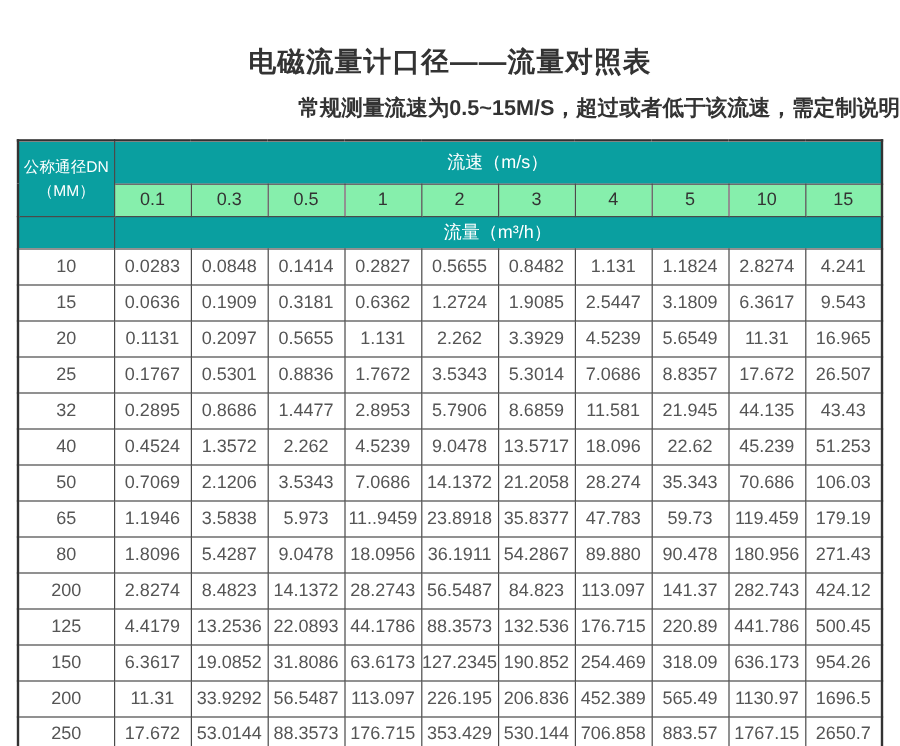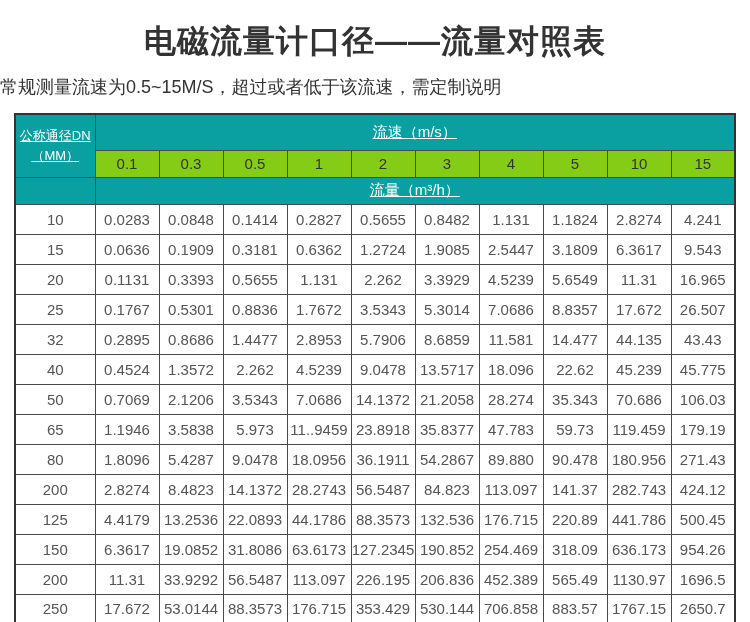--- a/index.html
+++ b/index.html
@@ -11,32 +11,32 @@
   }
   *{box-sizing:border-box;}
   html,body{margin:0;padding:0;}
   body{
     width:750px;height:622px;
     background:#ffffff;
     font-family:"Liberation Sans","DejaVu Sans",sans-serif;
     overflow:hidden;
   }
   .page-title{
-    margin:20px 0 0 0;
+    margin:36px 0 0 0;
     text-align:center;
-    font-size:32px;
+    font-size:23px;
     font-weight:bold;
     color:var(--heading-text);
     letter-spacing:1px;
   }
   .page-subtitle{
     margin:11px 0 0 0;
-    text-align:left;
+    text-align:right;
     font-size:18px;
-    font-weight:normal;
+    font-weight:bold;
     color:var(--heading-text);
   }
   table.flow-table{
     width:722px;
     margin:14px auto 0 auto;
     border-collapse:collapse;
     table-layout:fixed;
     border:2px solid var(--border-dark);
   }
   .flow-table th,.flow-table td{
@@ -46,32 +46,31 @@
     padding:0;
     font-weight:normal;
     overflow:hidden;
     white-space:nowrap;
   }
   col.dn-col{width:80px;}
   .teal-cell{
     background:var(--teal);
     color:#ffffff;
     font-size:15px;
-    text-decoration:underline;
   }
   .corner-cell{
     font-size:13px;
     line-height:1.55;
   }
   .corner-cell .line{display:block;}
   tr.group-row{height:36px;}
   tr.vel-row{height:27px;}
   tr.flow-label-row{height:27px;}
   .vel-row th{
-    background:#84cc16;
+    background:#86efac;
     color:#333333;
     font-size:15px;
   }
   tbody.data-body tr{height:30px;}
   tbody.data-body th,
   tbody.data-body td{
     background:#ffffff;
     color:var(--data-text);
     font-size:15px;
   }
@@ -144,21 +143,21 @@
         <td>1.2724</td>
         <td>1.9085</td>
         <td>2.5447</td>
         <td>3.1809</td>
         <td>6.3617</td>
         <td>9.543</td>
       </tr>
       <tr>
         <th>20</th>
         <td>0.1131</td>
-        <td>0.3393</td>
+        <td>0.2097</td>
         <td>0.5655</td>
         <td>1.131</td>
         <td>2.262</td>
         <td>3.3929</td>
         <td>4.5239</td>
         <td>5.6549</td>
         <td>11.31</td>
         <td>16.965</td>
       </tr>
       <tr>
@@ -176,36 +175,36 @@
       </tr>
       <tr>
         <th>32</th>
         <td>0.2895</td>
         <td>0.8686</td>
         <td>1.4477</td>
         <td>2.8953</td>
         <td>5.7906</td>
         <td>8.6859</td>
         <td>11.581</td>
-        <td>14.477</td>
+        <td>21.945</td>
         <td>44.135</td>
         <td>43.43</td>
       </tr>
       <tr>
         <th>40</th>
         <td>0.4524</td>
         <td>1.3572</td>
         <td>2.262</td>
         <td>4.5239</td>
         <td>9.0478</td>
         <td>13.5717</td>
         <td>18.096</td>
         <td>22.62</td>
         <td>45.239</td>
-        <td>45.775</td>
+        <td>51.253</td>
       </tr>
       <tr>
         <th>50</th>
         <td>0.7069</td>
         <td>2.1206</td>
         <td>3.5343</td>
         <td>7.0686</td>
         <td>14.1372</td>
         <td>21.2058</td>
         <td>28.274</td>

